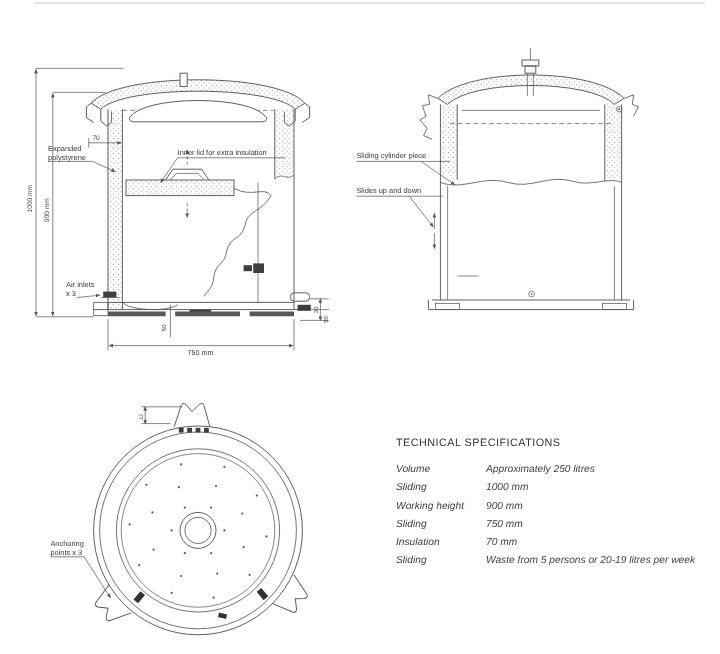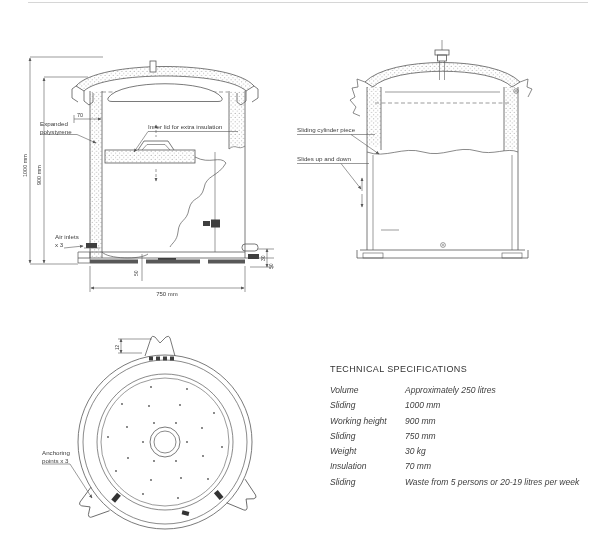--- a/index.html
+++ b/index.html
@@ -242,24 +242,20 @@
     </div>
     <div class="specs-row">
       <span class="specs-label">Working height</span>
       <span class="specs-value">900 mm</span>
     </div>
     <div class="specs-row">
       <span class="specs-label">Sliding</span>
       <span class="specs-value">750 mm</span>
     </div>
     <div class="specs-row">
-      <span class="specs-label">Weight</span>
-      <span class="specs-value">30 kg</span>
-    </div>
-    <div class="specs-row">
       <span class="specs-label">Insulation</span>
       <span class="specs-value">70 mm</span>
     </div>
     <div class="specs-row">
       <span class="specs-label">Sliding</span>
       <span class="specs-value">Waste from 5 persons or 20-19 litres per week</span>
     </div>
   </div>
 </div>
 

